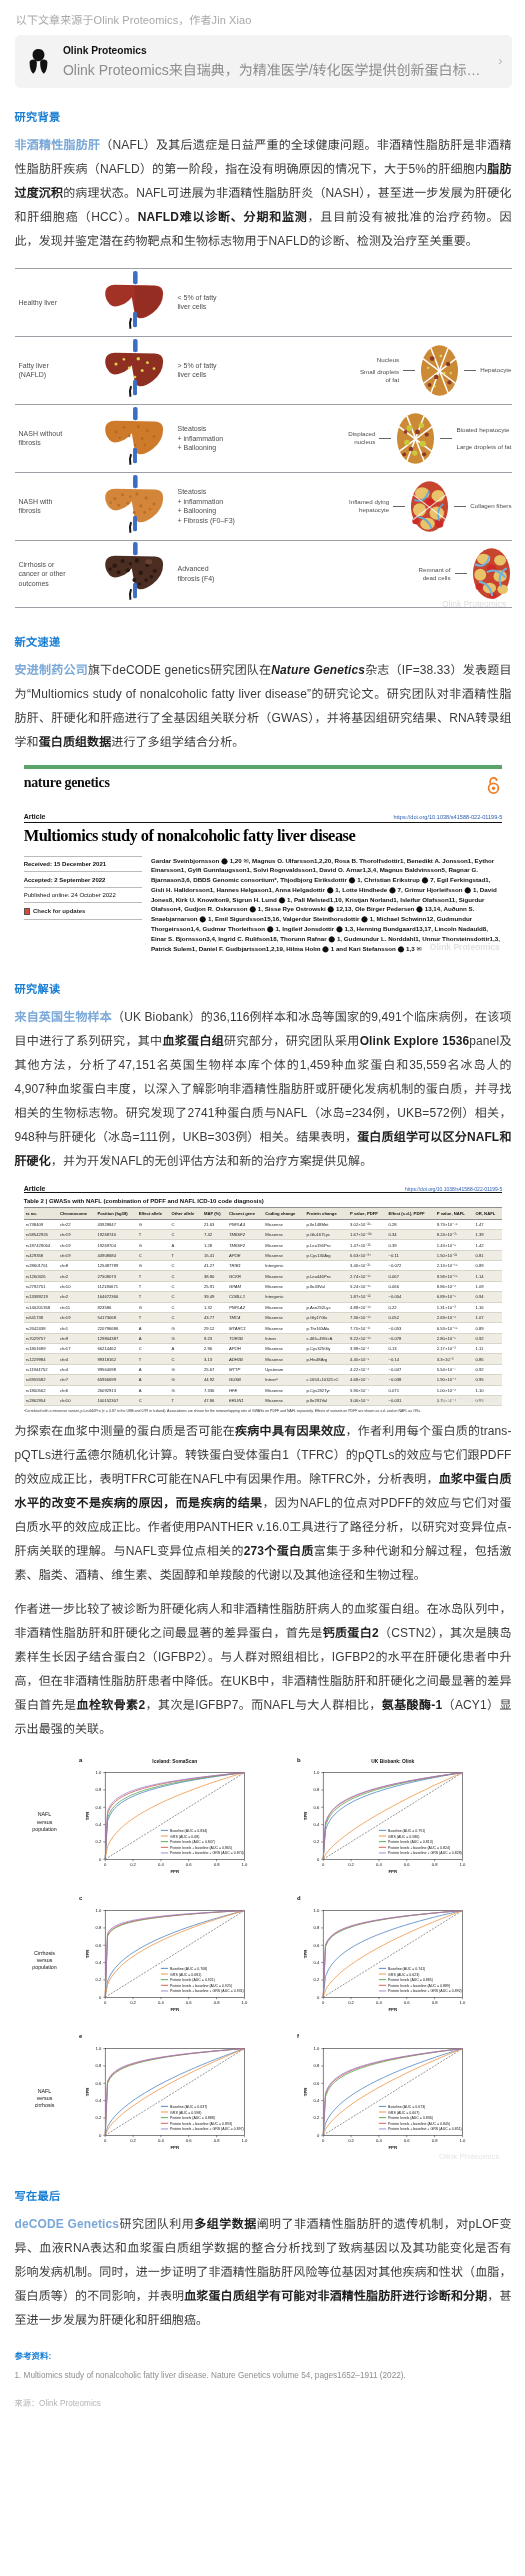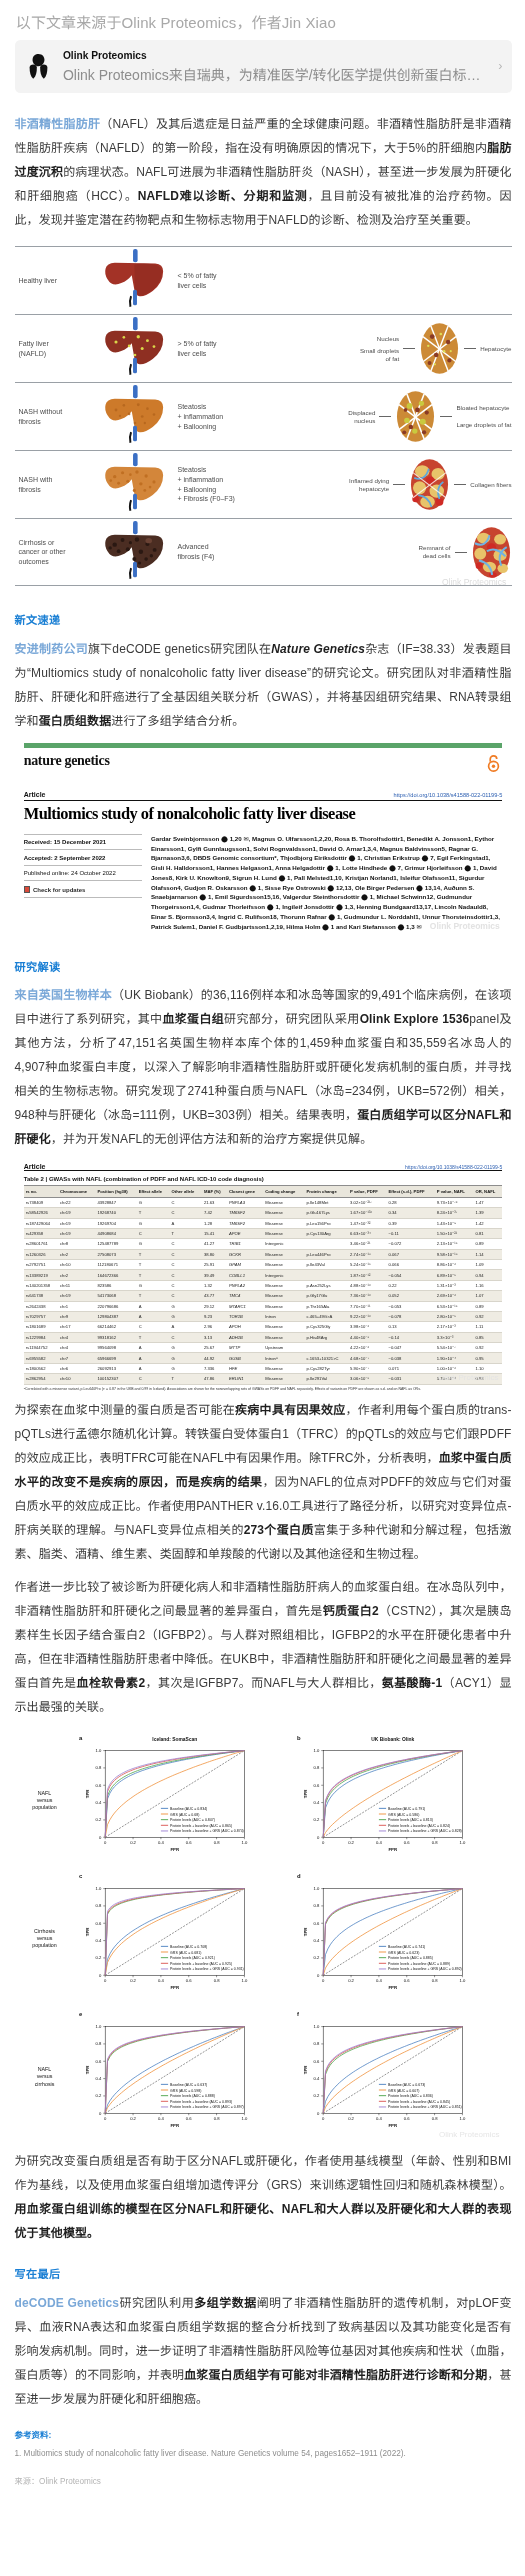--- a/index.html
+++ b/index.html
@@ -9,21 +9,21 @@
     width: 526px;
     background: #ffffff;
     font-family: "Liberation Sans", "DejaVu Sans", sans-serif;
     color: #2b2b2b;
     -webkit-font-smoothing: antialiased;
   }
   .page { width: 526px; padding: 0 14.5px 17px 14.5px; }
 
   
   .source-line {
-    font-size: 15px;
+    font-size: 11px;
     color: #a8a8a8;
     padding: 10.5px 0 8px 1.3px;
     letter-spacing: 0.1px;
   }
 
   
   .account-card {
     display: flex;
     align-items: center;
     background: #f3f3f3;
@@ -221,20 +221,21 @@
         <path d="M35.5 23.5c0 7.5-1.3 13.5-5.5 17-4.3-3.5-5.5-9.5-5.5-17 0-2.6 2.4-4.5 5.5-4.5s5.5 1.9 5.5 4.5z" fill="#111"></path>
       </svg>
     </div>
     <div class="account-text">
       <div class="account-name">Olink Proteomics</div>
       <div class="account-desc">Olink Proteomics来自瑞典，为精准医学/转化医学提供创新蛋白标志物及组学检测方...</div>
     </div>
     <div class="chevron">›</div>
   </div>
 
+  <h2 class="section-title">研究背景</h2>
   <p class="body">
     <span class="lead">非酒精性脂肪肝</span><span>（NAFL）及其后遗症是日益严重的全球健康问题。非酒精性脂肪肝是非酒精性脂肪肝疾病（NAFLD）的第一阶段，指在没有明确原因的情况下，大于5%的肝细胞内</span><span class="b">脂肪过度沉积</span><span>的病理状态。NAFL可进展为非酒精性脂肪肝炎（NASH），甚至进一步发展为肝硬化和肝细胞癌（HCC）。</span><span class="b">NAFLD难以诊断、分期和监测</span><span>，且目前没有被批准的治疗药物。因此，发现并鉴定潜在药物靶点和生物标志物用于NAFLD的诊断、检测及治疗至关重要。</span>
   </p>
 
   <div class="figure liver-fig">
 
     <div class="liver-row">
       <div class="lr-stage">Healthy liver</div>
       <div class="lr-organ">
         <svg width="72" height="63" viewBox="0 0 110 96" aria-hidden="true">
@@ -1153,23 +1154,20 @@
               <line x1="130.8" x2="141.8" y1="141.8" y2="141.8" stroke="#d9534f" stroke-width="1.4"></line>
               <text x="144.8" y="144.10000000000002" font-size="5.4" text-anchor="start" font-family="&quot;Liberation Sans&quot;, sans-serif" fill="#111">Protein levels + baseline (AUC = 0.845)</text>
               <line x1="130.8" x2="141.8" y1="150.4" y2="150.4" stroke="#9b7ed0" stroke-width="1.4"></line>
               <text x="144.8" y="152.70000000000002" font-size="5.4" text-anchor="start" font-family="&quot;Liberation Sans&quot;, sans-serif" fill="#111">Protein levels + baseline + GRS (AUC = 0.851)</text>
             </svg></div>
         </div>
       </div>
     <div class="watermark-roc">Olink Proteomics</div>
   </div>
 
-  <p class="body">
-    <span>为研究改变蛋白质组是否有助于区分NAFL或肝硬化，作者使用基线模型（年龄、性别和BMI作为基线，以及使用血浆蛋白组增加遗传评分（GRS）来训练逻辑性回归和随机森林模型）。</span><span class="b">用血浆蛋白组训练的模型在区分NAFL和肝硬化、NAFL和大人群以及肝硬化和大人群的表现优于其他模型。</span>
-  </p>
 
   <h2 class="section-title">写在最后</h2>
   <p class="body">
     <span class="lead">deCODE Genetics</span><span>研究团队利用</span><span class="b">多组学数据</span><span>阐明了非酒精性脂肪肝的遗传机制，对pLOF变异、血液RNA表达和血浆蛋白质组学数据的整合分析找到了致病基因以及其功能变化是否有影响发病机制。同时，进一步证明了非酒精性脂肪肝风险等位基因对其他疾病和性状（血脂，蛋白质等）的不同影响，并表明</span><span class="b">血浆蛋白质组学有可能对非酒精性脂肪肝进行诊断和分期</span><span>，甚至进一步发展为肝硬化和肝细胞癌。</span>
   </p>
 
   <h3 class="ref-title">参考资料:</h3>
   <p class="ref-item">1. Multiomics study of nonalcoholic fatty liver disease. Nature Genetics volume 54, pages1652–1911 (2022).</p>
   <p class="source-foot">来源：Olink Proteomics</p>
 

